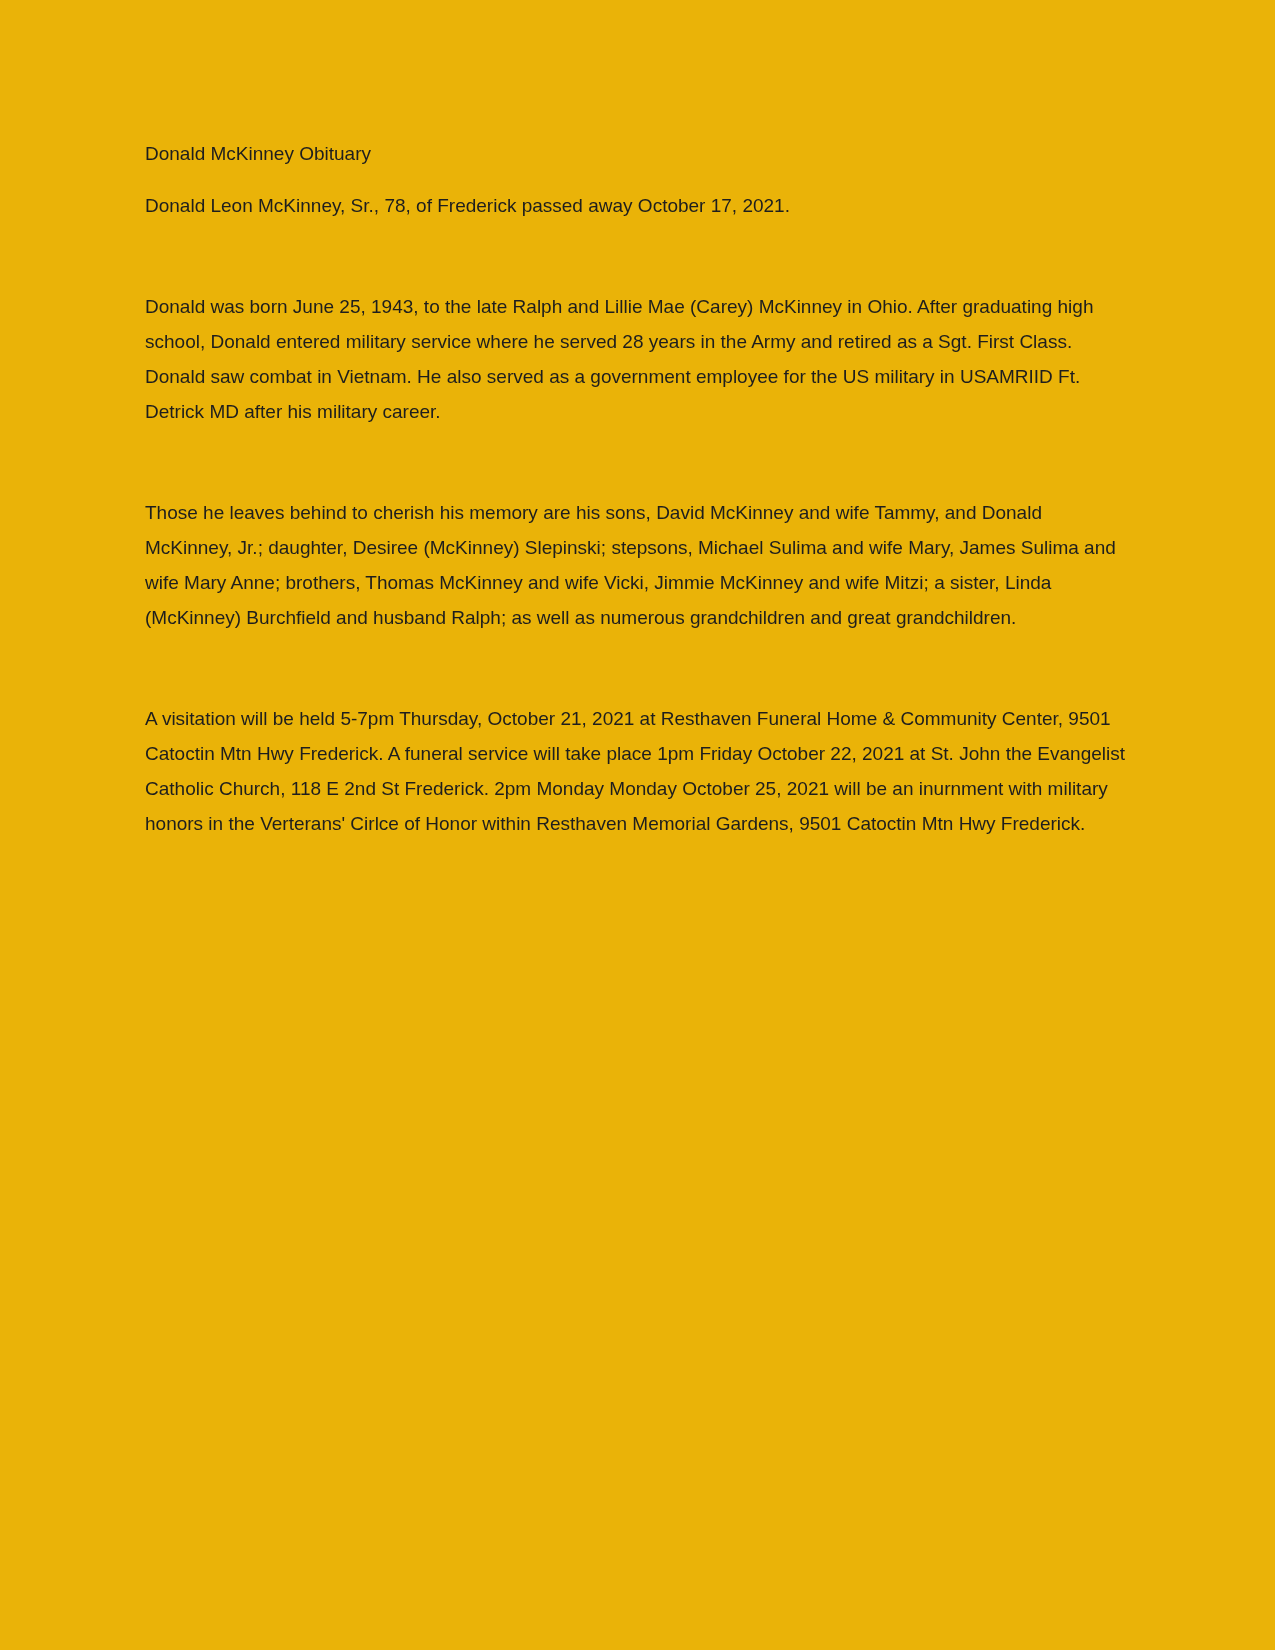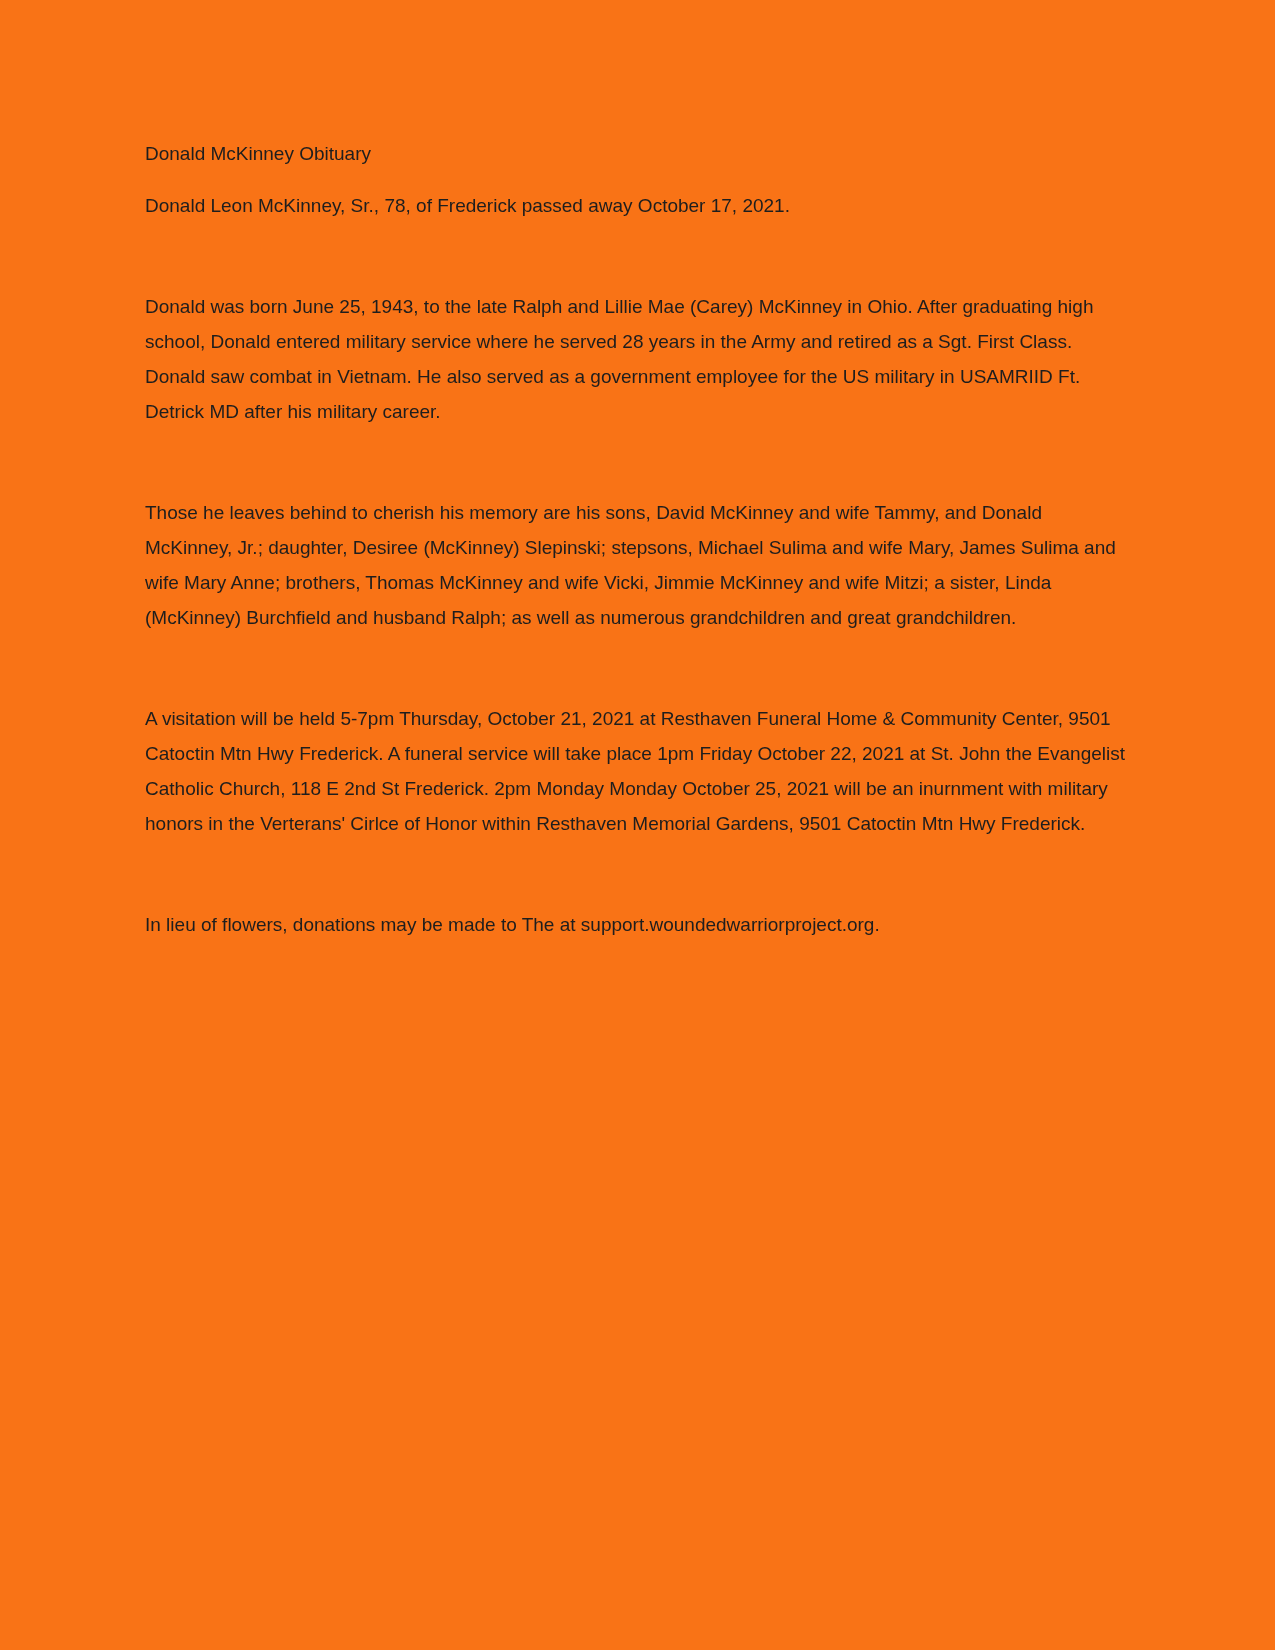--- a/index.html
+++ b/index.html
@@ -4,21 +4,21 @@
 <style>
   html, body {
     margin: 0;
     padding: 0;
     background: #ffffff;
   }
   .page {
     position: relative;
     width: 1275px;
     height: 1650px;
-    background: #f97316;
+    background: #eab308;
     box-sizing: border-box;
     padding: 136px 145px 0 145px;
     font-family: "Liberation Sans", sans-serif;
     font-size: 19px;
     line-height: 35px;
     color: #1e1e1e;
     overflow: hidden;
   }
   .doc-title {
     margin: 0 0 17px 0;
@@ -36,14 +36,13 @@
 
   <p class="para">Donald Leon McKinney, Sr., 78, of Frederick passed away October 17, 2021.</p>
 
   <p class="para">Donald was born June 25, 1943, to the late Ralph and Lillie Mae (Carey) McKinney in Ohio. After graduating high school, Donald entered military service where he served 28 years in the Army and retired as a Sgt. First Class. Donald saw combat in Vietnam. He also served as a government employee for the US military in USAMRIID Ft. Detrick MD after his military career.</p>
 
 
   <p class="para">Those he leaves behind to cherish his memory are his sons, David McKinney and wife Tammy, and Donald McKinney, Jr.; daughter, Desiree (McKinney) Slepinski; stepsons, Michael Sulima and wife Mary, James Sulima and wife Mary Anne; brothers, Thomas McKinney and wife Vicki, Jimmie McKinney and wife Mitzi; a sister, Linda (McKinney) Burchfield and husband Ralph; as well as numerous grandchildren and great grandchildren.</p>
 
   <p class="para">A visitation will be held 5-7pm Thursday, October 21, 2021 at Resthaven Funeral Home &amp; Community Center, 9501 Catoctin Mtn Hwy Frederick. A funeral service will take place 1pm Friday October 22, 2021 at St. John the Evangelist Catholic Church, 118 E 2nd St Frederick. 2pm Monday Monday October 25, 2021 will be an inurnment with military honors in the Verterans' Cirlce of Honor within Resthaven Memorial Gardens, 9501 Catoctin Mtn Hwy Frederick.</p>
 
-  <p class="para">In lieu of flowers, donations may be made to The at support.woundedwarriorproject.org.</p>
 </div>
 
 </body></html>

